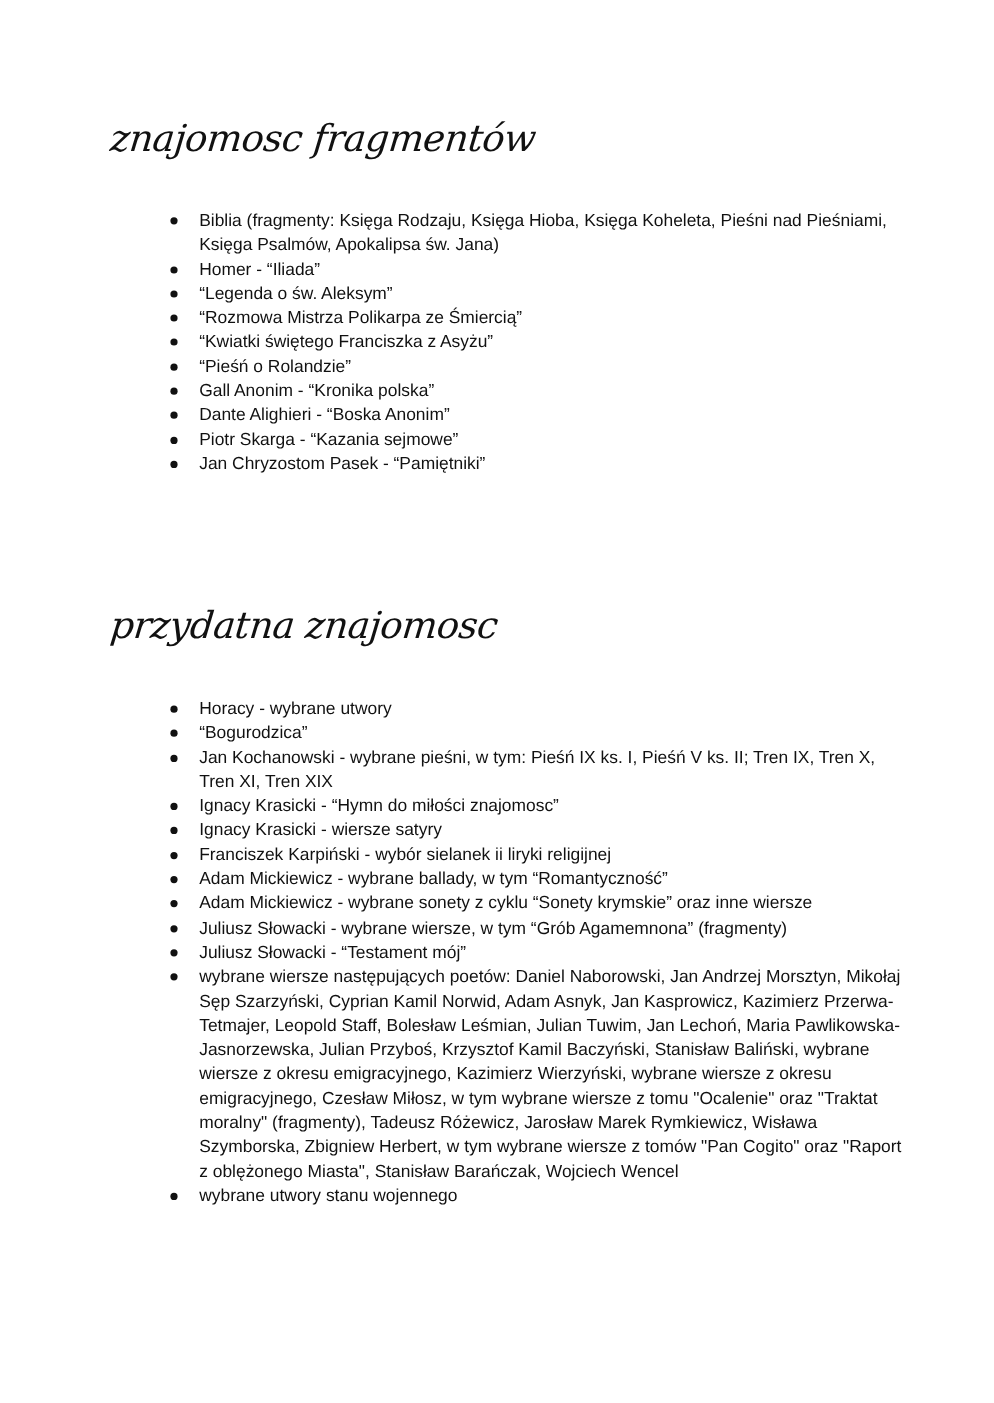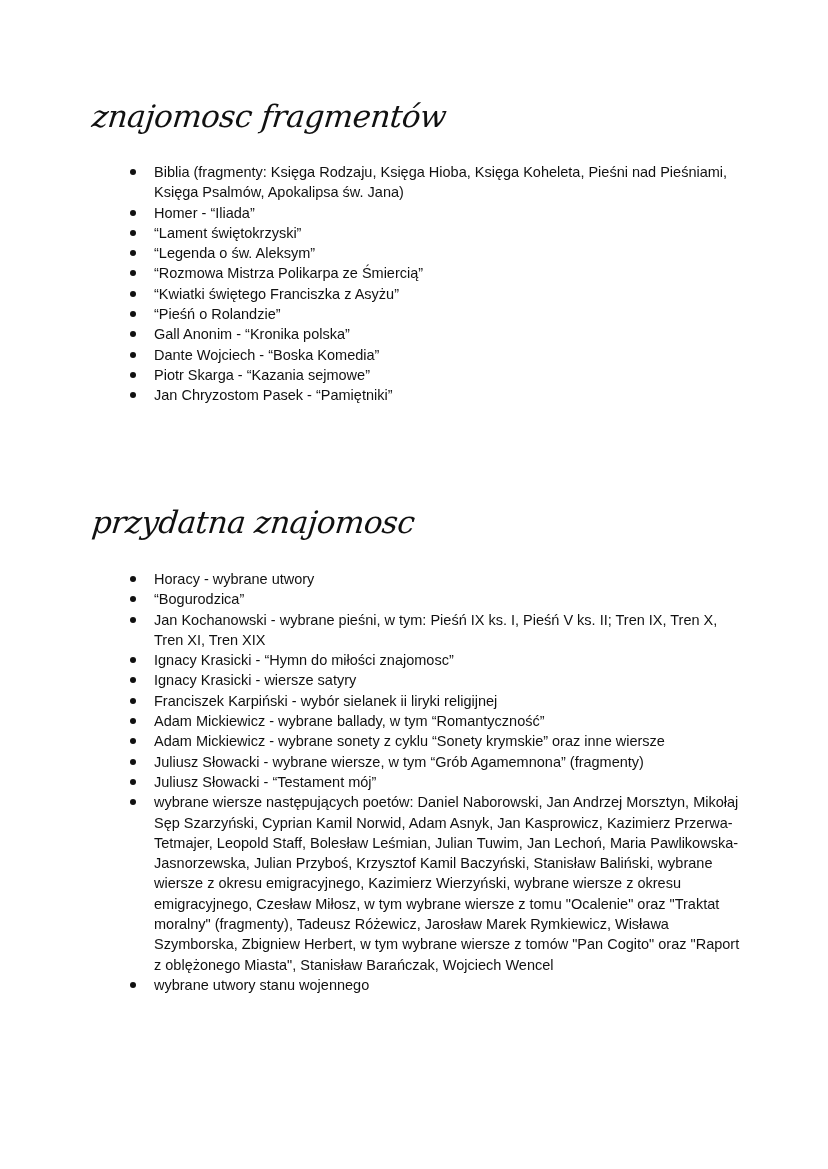--- a/index.html
+++ b/index.html
@@ -34,21 +34,21 @@
       white-space: nowrap;
       transform: skewX(-6deg);
     }
     #heading-1 { top: 101px; }
     #heading-2 { top: 507px; }
 
     .list {
       position: absolute;
       left: 150px;
       width: 590px;
-      margin: 4px;
+      margin: 16px;
       padding: 0;
       list-style: none;
       font-size: 14.5px;
       line-height: 20.3px;
     }
     #list-1 { top: 158px; }
     #list-2 { top: 565px; }
 
     .list li {
       position: relative;
@@ -79,45 +79,41 @@
     <li>
         <span class="bullet"></span>
         <span class="text">Biblia (fragmenty: Księga Rodzaju, Księga Hioba, Księga Koheleta, Pieśni nad Pieśniami, Księga Psalmów, Apokalipsa św. Jana)</span>
       </li>
     <li>
         <span class="bullet"></span>
         <span class="text">Homer - “Iliada”</span>
       </li>
     <li>
         <span class="bullet"></span>
-        <span class="text">“Lament świętokrzyski”</span>
-      </li>
-    <li>
-        <span class="bullet"></span>
         <span class="text">“Legenda o św. Aleksym”</span>
       </li>
     <li>
         <span class="bullet"></span>
         <span class="text">“Rozmowa Mistrza Polikarpa ze Śmiercią”</span>
       </li>
     <li>
         <span class="bullet"></span>
         <span class="text">“Kwiatki świętego Franciszka z Asyżu”</span>
       </li>
     <li>
         <span class="bullet"></span>
         <span class="text">“Pieśń o Rolandzie”</span>
       </li>
     <li>
         <span class="bullet"></span>
         <span class="text">Gall Anonim - “Kronika polska”</span>
       </li>
     <li>
         <span class="bullet"></span>
-        <span class="text">Dante Wojciech - “Boska Komedia”</span>
+        <span class="text">Dante Alighieri - “Boska Anonim”</span>
       </li>
     <li>
         <span class="bullet"></span>
         <span class="text">Piotr Skarga - “Kazania sejmowe”</span>
       </li>
     <li>
         <span class="bullet"></span>
         <span class="text">Jan Chryzostom Pasek - “Pamiętniki”</span>
       </li>
   </ul>

